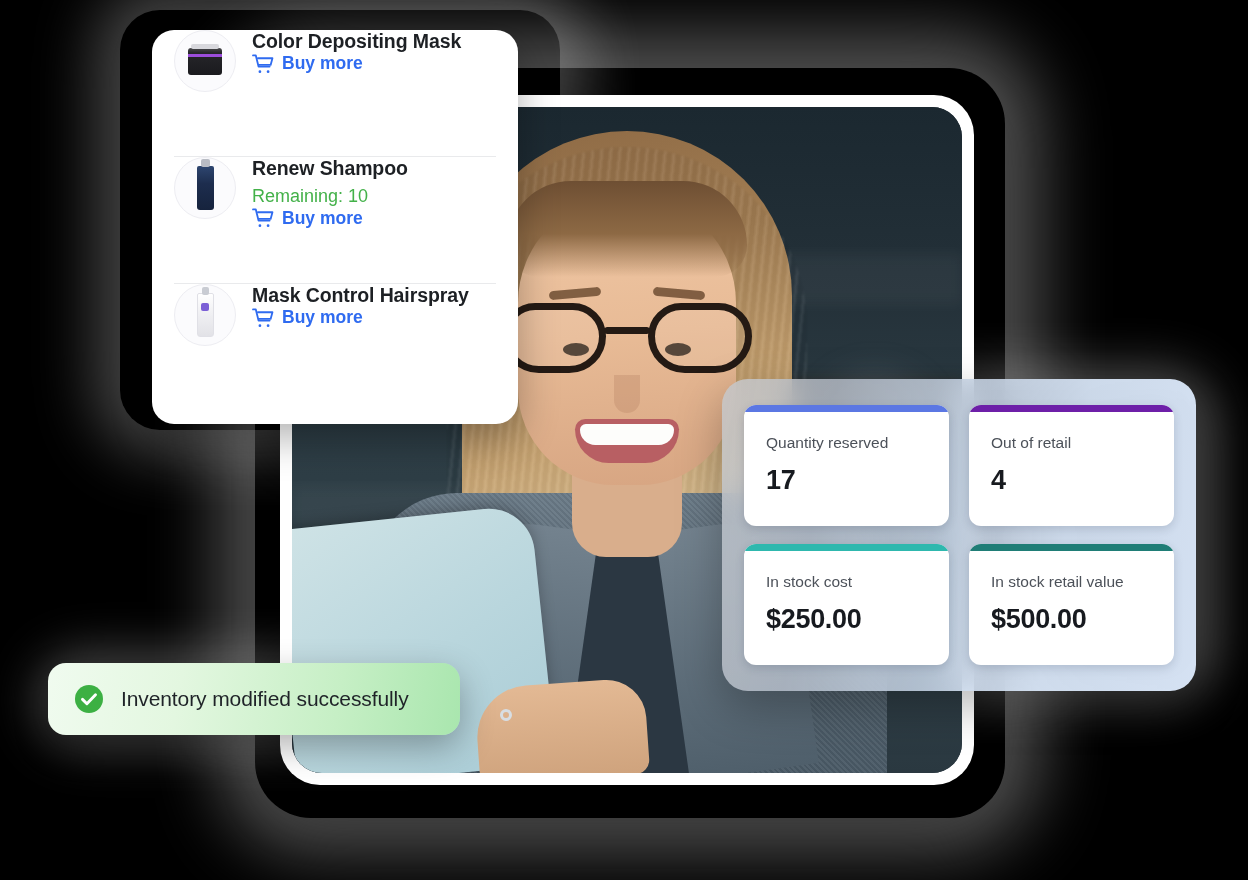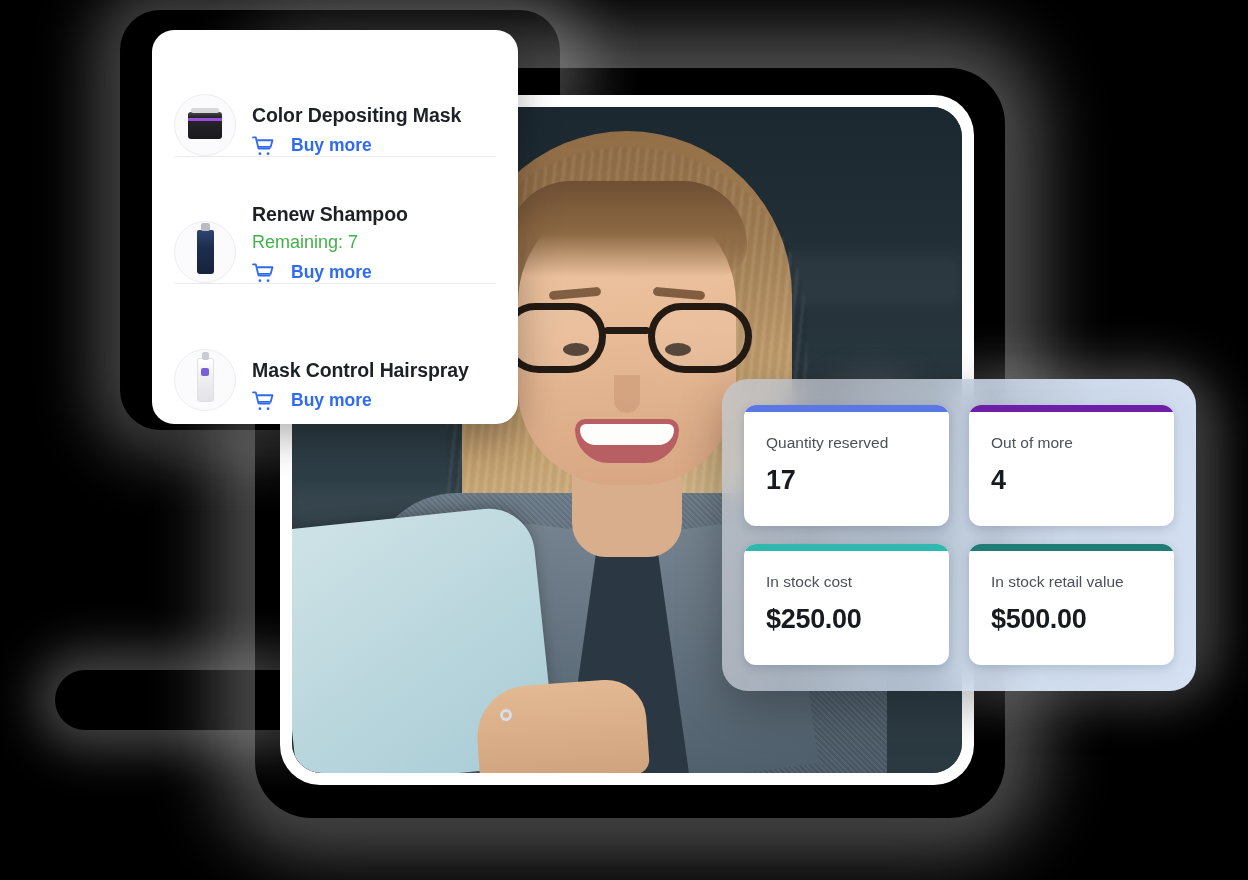--- a/index.html
+++ b/index.html
@@ -204,21 +204,21 @@
     width: 366px;
     height: 394px;
     background: #ffffff;
     border-radius: 22px;
     z-index: 6;
     box-shadow: 0 14px 40px rgba(0,0,0,0.30);
     padding: 0 22px;
   }
   .product-row {
     display: flex;
-    align-items: flex-end;
+    align-items: flex-start;
     gap: 16px;
     height: 127px;
     border-bottom: 1px solid #e9eaec;
   }
   .product-row:last-child { border-bottom: none; }
 
   .thumb {
     width: 62px; height: 62px;
     flex: 0 0 62px;
     border-radius: 50%;
@@ -257,22 +257,22 @@
   }
   .p-remaining {
     font-size: 18px;
     color: #43b149;
     margin-top: 6px;
     line-height: 1.2;
   }
   .buy-row {
     display: flex;
     align-items: center;
-    gap: 17px;
-    margin-top: 8px;
+    gap: 8px;
+    margin-top: 0;
     cursor: pointer;
   }
   .cart-icon { width: 22px; height: 20px; flex: 0 0 22px; display: block; }
   .buy-label {
     font-size: 17.5px;
     font-weight: bold;
     color: #2f6bf0;
     line-height: 1.2;
   }
 
@@ -416,21 +416,21 @@
         </div>
       </div>
     </div>
 
     <div class="product-row">
       <div class="thumb">
         <div class="bottle navy"></div>
       </div>
       <div class="info">
         <div class="p-name">Renew Shampoo</div>
-        <div class="p-remaining">Remaining: 7</div>
+        <div class="p-remaining">Remaining: 10</div>
         <div class="buy-row">
           <svg class="cart-icon" viewBox="0 0 24 22">
             <path d="M1 1.6h3.1l3 12.2h12.2" fill="none" stroke="#2f6bf0" stroke-width="2" stroke-linecap="round" stroke-linejoin="round"></path>
             <path d="M6.4 4.7h16l-2 7.3H7.6" fill="none" stroke="#2f6bf0" stroke-width="2" stroke-linecap="round" stroke-linejoin="round"></path>
             <circle cx="8.6" cy="19.4" r="1.5" fill="#2f6bf0"></circle>
             <circle cx="17.6" cy="19.4" r="1.5" fill="#2f6bf0"></circle>
           </svg>
           <span class="buy-label">Buy more</span>
         </div>
       </div>
@@ -462,21 +462,21 @@
       <div class="stat-bar" style="background:#5b77e3"></div>
       <div class="stat-body">
         <div class="stat-label">Quantity reserved</div>
         <div class="stat-value">17</div>
       </div>
     </div>
 
     <div class="stat-card">
       <div class="stat-bar" style="background:#6d1fa8"></div>
       <div class="stat-body">
-        <div class="stat-label">Out of more</div>
+        <div class="stat-label">Out of retail</div>
         <div class="stat-value">4</div>
       </div>
     </div>
 
     <div class="stat-card">
       <div class="stat-bar" style="background:#2eb8ae"></div>
       <div class="stat-body">
         <div class="stat-label">In stock cost</div>
         <div class="stat-value">$250.00</div>
       </div>
@@ -485,14 +485,21 @@
     <div class="stat-card">
       <div class="stat-bar" style="background:#1f7d76"></div>
       <div class="stat-body">
         <div class="stat-label">In stock retail value</div>
         <div class="stat-value">$500.00</div>
       </div>
     </div>
 
   </div>
 
+  <div class="toast">
+    <svg class="check-icon" viewBox="0 0 30 30">
+      <circle cx="15" cy="15" r="14" fill="#3cb043"></circle>
+      <path d="M8.5 15.4l4.4 4.4 8.6-9" fill="none" stroke="#ffffff" stroke-width="2.9" stroke-linecap="round" stroke-linejoin="round"></path>
+    </svg>
+    <span class="toast-text">Inventory modified successfully</span>
+  </div>
 
 </div>
 
 </body></html>

